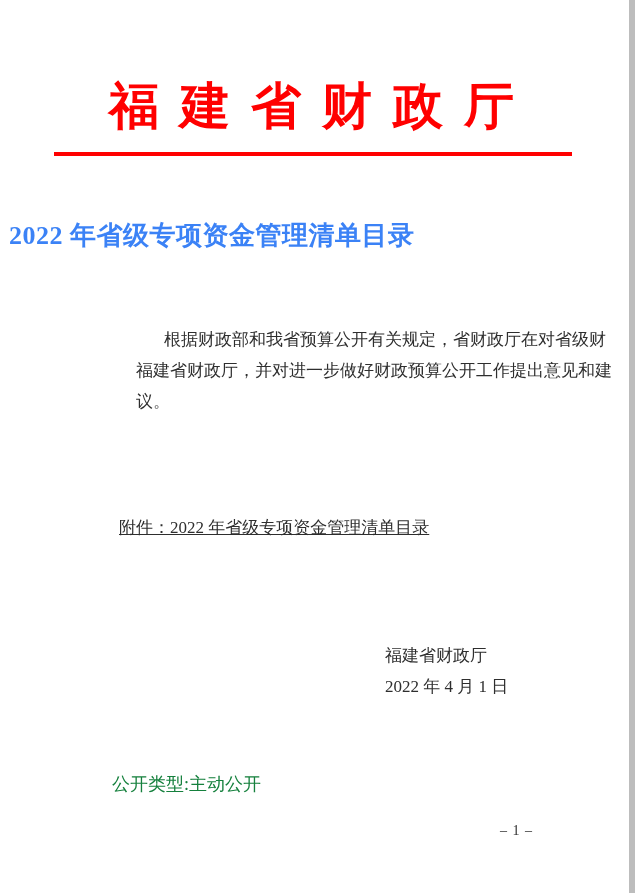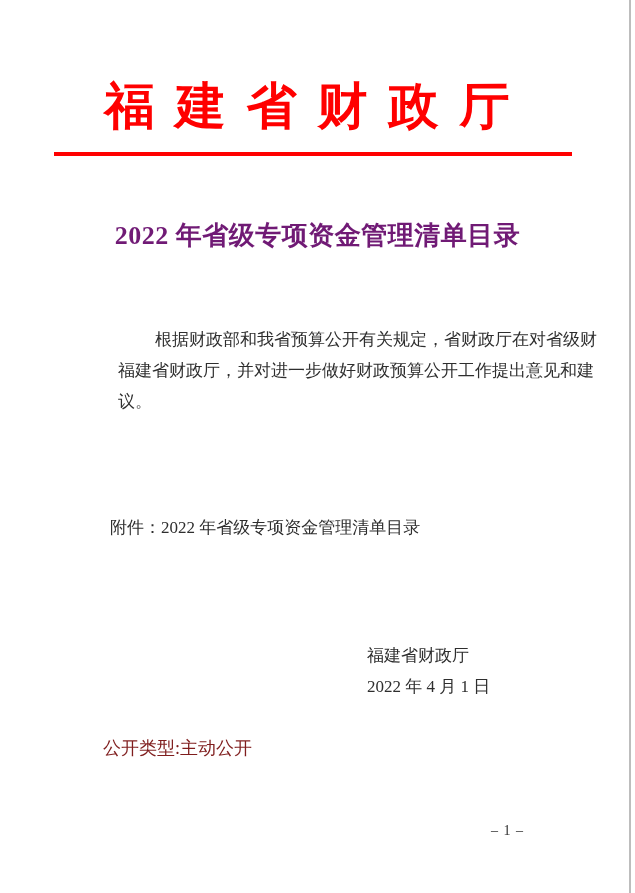--- a/index.html
+++ b/index.html
@@ -1,15 +1,15 @@
 <!DOCTYPE html>
 <html><head>
 <meta charset="utf-8">
 <style>
-  * { box-sizing: border-box; }
+  * { box-sizing: border-box; padding-left: 9px; }
   html, body {
     margin: 0;
     padding: 0;
     background: #ffffff;
   }
   body {
     width: 635px;
     height: 893px;
     font-family: "Liberation Serif", "DejaVu Serif", serif;
   }
@@ -49,24 +49,23 @@
     width: 518px;
     height: 4px;
     background: #ff0000;
   }
   .doc-title {
     position: absolute;
     top: 218px;
     left: 0;
     width: 100%;
     margin: 0;
-    text-align: center;
     font-size: 26px;
     font-weight: bold;
-    color: #701a75;
+    color: #3b82f6;
     letter-spacing: 0.5px;
     white-space: nowrap;
   }
   .body-block {
     position: absolute;
     top: 324px;
     left: 72px;
     width: 491px;
     font-size: 17px;
     color: #2e2e2e;
@@ -85,37 +84,38 @@
     text-align-last: left;
   }
   .attachment-line {
     position: absolute;
     top: 512px;
     left: 110px;
     font-size: 17px;
     line-height: 31px;
     color: #2e2e2e;
     white-space: nowrap;
+    text-decoration: underline;
   }
   .signature-block {
     position: absolute;
     top: 640px;
     left: 367px;
     font-size: 17px;
     line-height: 31px;
     color: #2e2e2e;
     text-align: left;
     white-space: nowrap;
   }
   .disclosure {
     position: absolute;
-    top: 736px;
+    top: 772px;
     left: 103px;
     font-size: 18px;
-    color: #7f1d1d;
+    color: #15803d;
     white-space: nowrap;
   }
   .page-number {
     position: absolute;
     top: 823px;
     left: 491px;
     font-size: 14px;
     color: #2e2e2e;
     letter-spacing: 1px;
     white-space: nowrap;

